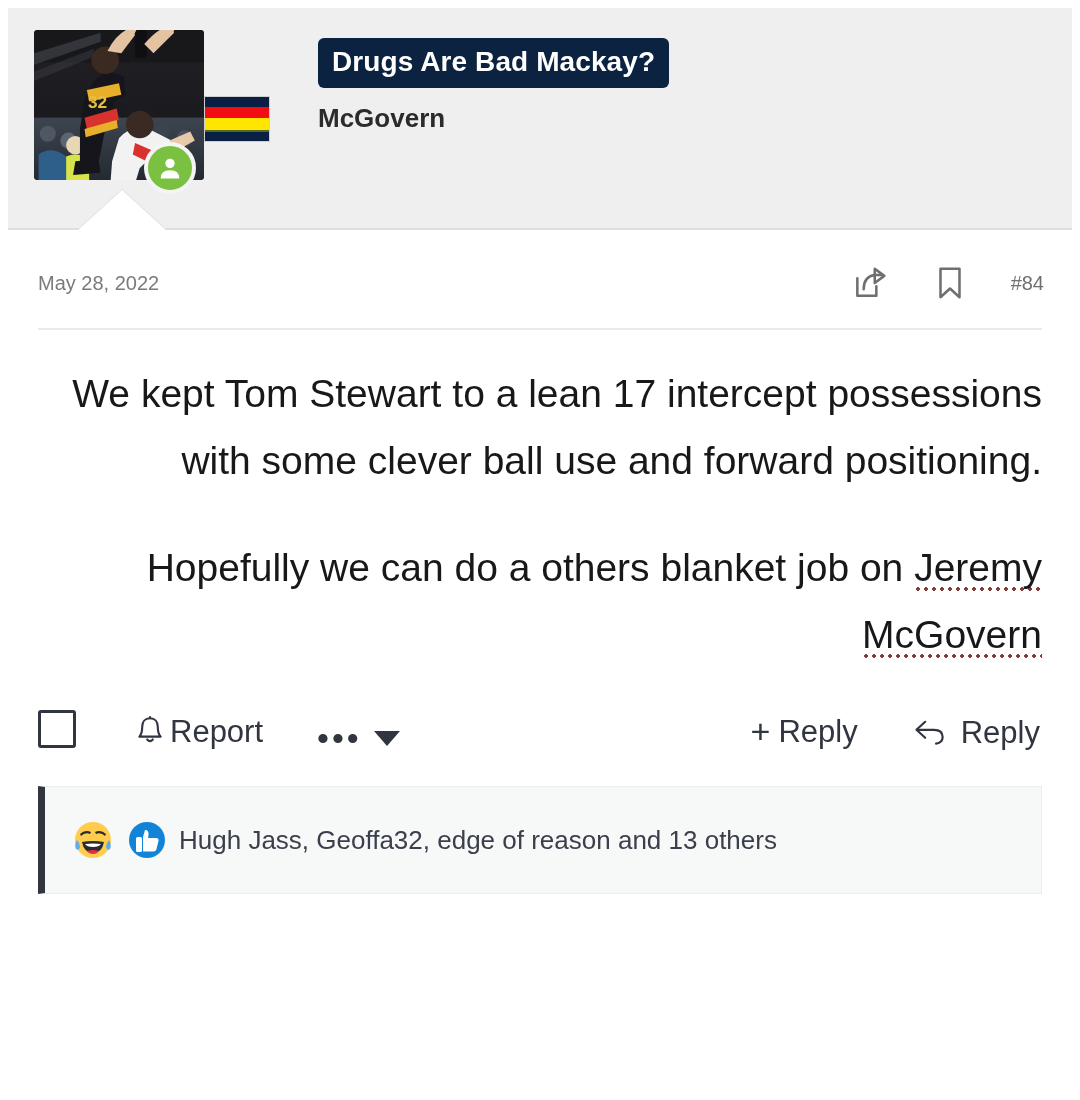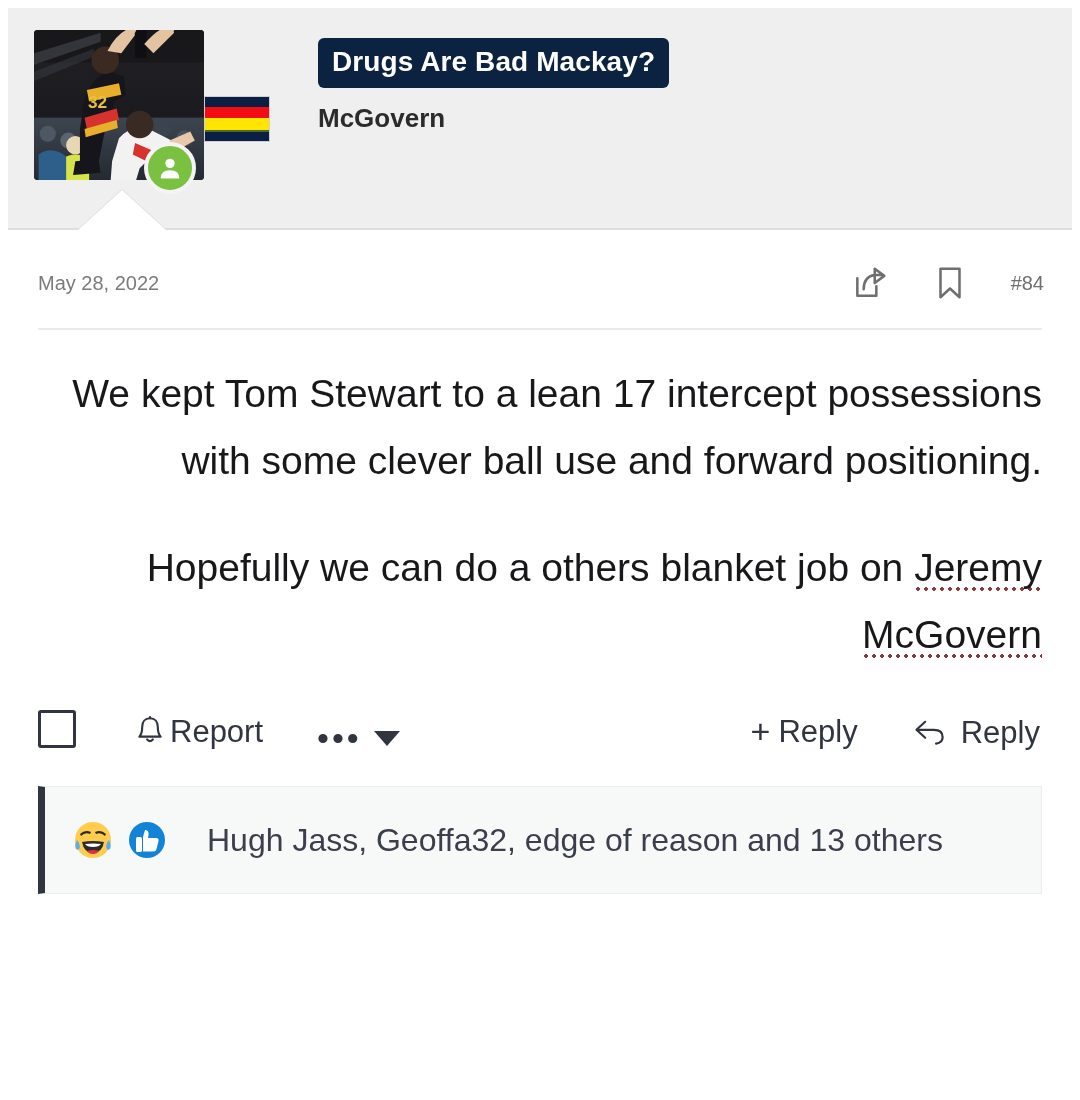--- a/index.html
+++ b/index.html
@@ -255,23 +255,23 @@
     padding-left: 26px;
   }
   .emoji {
     width: 44px;
     height: 44px;
     flex: none;
     margin-right: 10px;
   }
   .emoji svg { display: block; width: 44px; height: 44px; }
   .reaction-text {
-    margin-left: 28px;
+    margin-left: 0;
     color: #3a3f4b;
-    font-size: 32px;
+    font-size: 26px;
     line-height: 1;
     text-align: center;
   }
 </style>
 </head>
 <body>
 
 <div class="page">
   <div class="top-gutter"></div>
 

